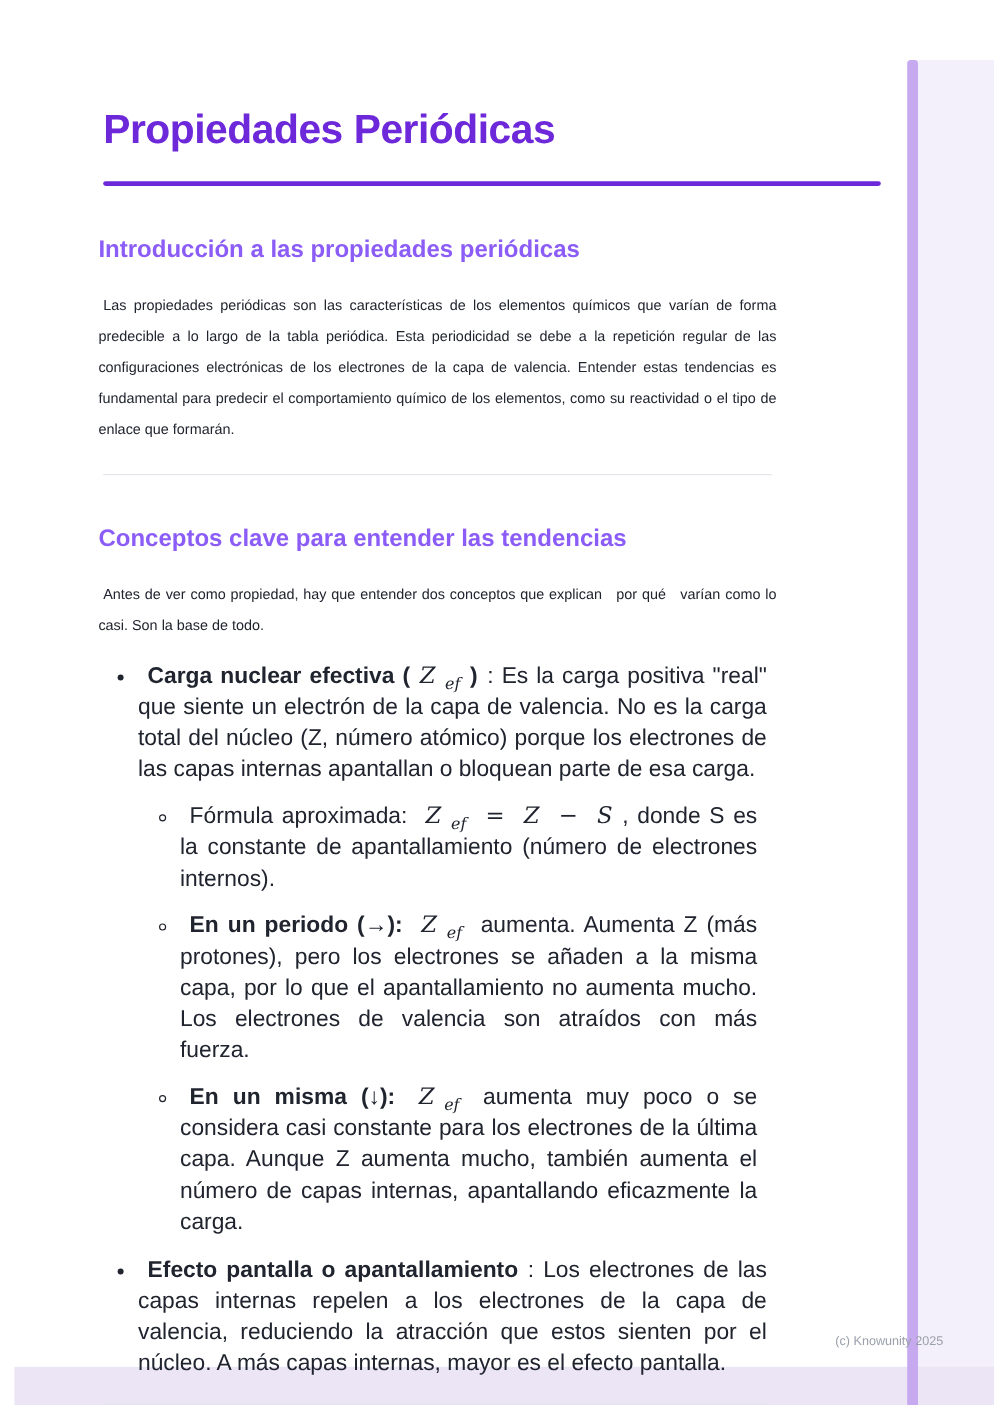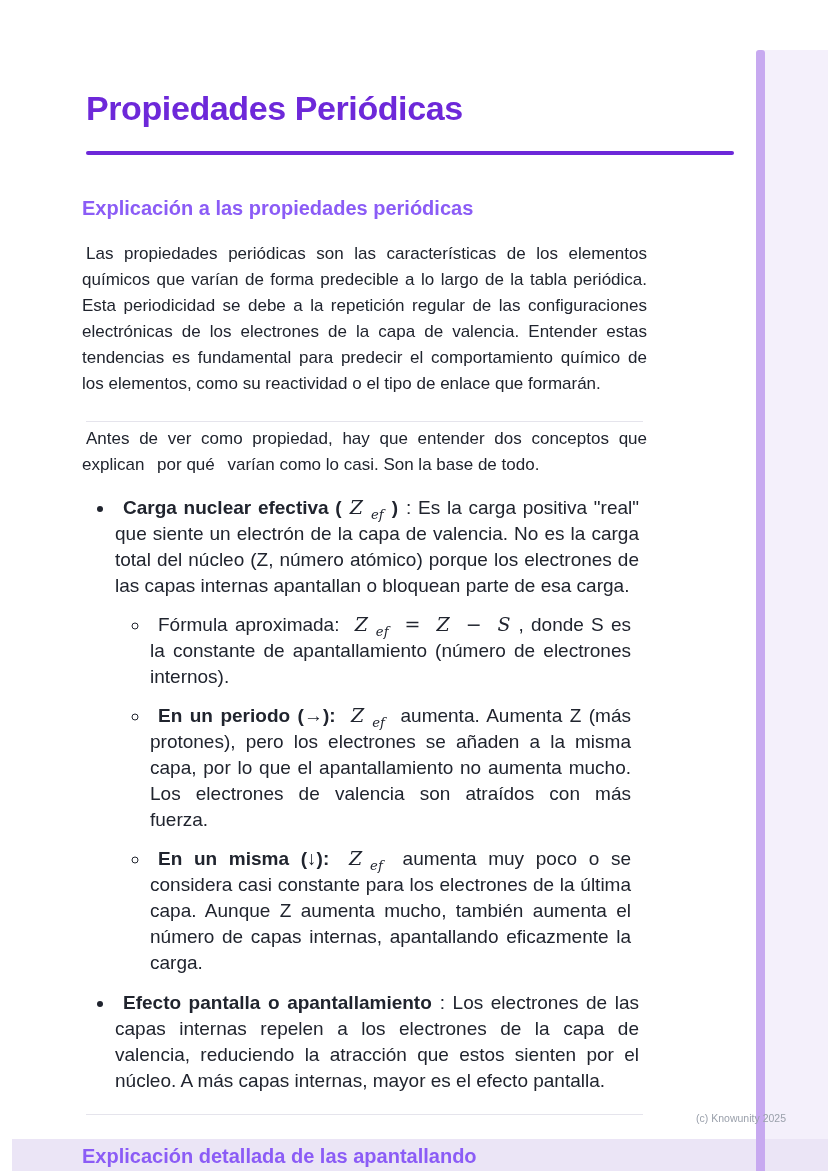--- a/index.html
+++ b/index.html
@@ -24,21 +24,21 @@
     color:#6d28d9; letter-spacing:-0.4px; width:648px;
   }
   .title-rule { width:648px; height:4px; background:#6d28d9; margin-top:23px; border-radius:2px; }
 
   h2.section-heading {
     font-size:20px; line-height:26px; font-weight:700; color:#8b5cf6;
     margin:40px 0 20px 0;
   }
   h2.last { margin-top:28px; margin-bottom:0; }
 
-  p.body-par { font-size:17px; line-height:26px; text-align:justify; margin:0; }
+  p.body-par { font-size:12px; line-height:26px; text-align:justify; margin:0; }
 
   .divider { border-top:1px solid #e5e4ec; margin-top:24px; }
   .divider.second { margin-top:20px; }
 
   ul.bullets { list-style:disc; padding-left:25px; margin-top:16px; font-size:19px; line-height:26px; }
   ul.bullets > li { text-align:justify; }
   ul.bullets > li + li { margin-top:14px; }
 
   ul.subbullets { list-style:circle; padding-left:27px; margin-top:12px; }
   ul.subbullets > li { text-align:justify; }
@@ -59,25 +59,26 @@
 
 <div class="deco-right-col"></div>
 <div class="deco-bottom"></div>
 <div class="deco-bar"></div>
 
 <div class="content">
 
   <h1 class="page-title">Propiedades Periódicas</h1>
   <div class="title-rule"></div>
 
-  <h2 class="section-heading">Explicación a las propiedades periódicas</h2>
+  <h2 class="section-heading">Introducción a las propiedades periódicas</h2>
   <p class="body-par"><span>Las propiedades periódicas son las características de los elementos químicos que varían de forma predecible a lo largo de la tabla periódica. Esta periodicidad se debe a la repetición regular de las configuraciones electrónicas de los electrones de la capa de valencia. Entender estas tendencias es fundamental para predecir el comportamiento químico de los elementos, como su reactividad o el tipo de enlace que formarán.</span></p>
 
   <div class="divider"></div>
 
+  <h2 class="section-heading">Conceptos clave para entender las tendencias</h2>
   <p class="body-par"><span>Antes de ver como propiedad, hay que entender dos conceptos que explican </span><span class="i">por qué</span><span> varían como lo casi. Son la base de todo.</span></p>
 
   <ul class="bullets">
     <li>
       <span><span class="b">Carga nuclear efectiva (</span><span class="math">Z</span><sub class="math">ef</sub><span class="b">)</span><span>: Es la carga positiva "real" que siente un electrón de la capa de valencia. No es la carga total del núcleo (Z, número atómico) porque los electrones de las capas internas apantallan o bloquean parte de esa carga.</span></span>
       <ul class="subbullets">
         <li>
           <span><span>Fórmula aproximada: </span><span class="math">Z</span><sub class="math">ef</sub><span class="math"> = </span><span class="math">Z</span><span class="math"> − </span><span class="math">S</span><span>, donde S es la constante de apantallamiento (número de electrones internos).</span></span>
         </li>
         <li>

